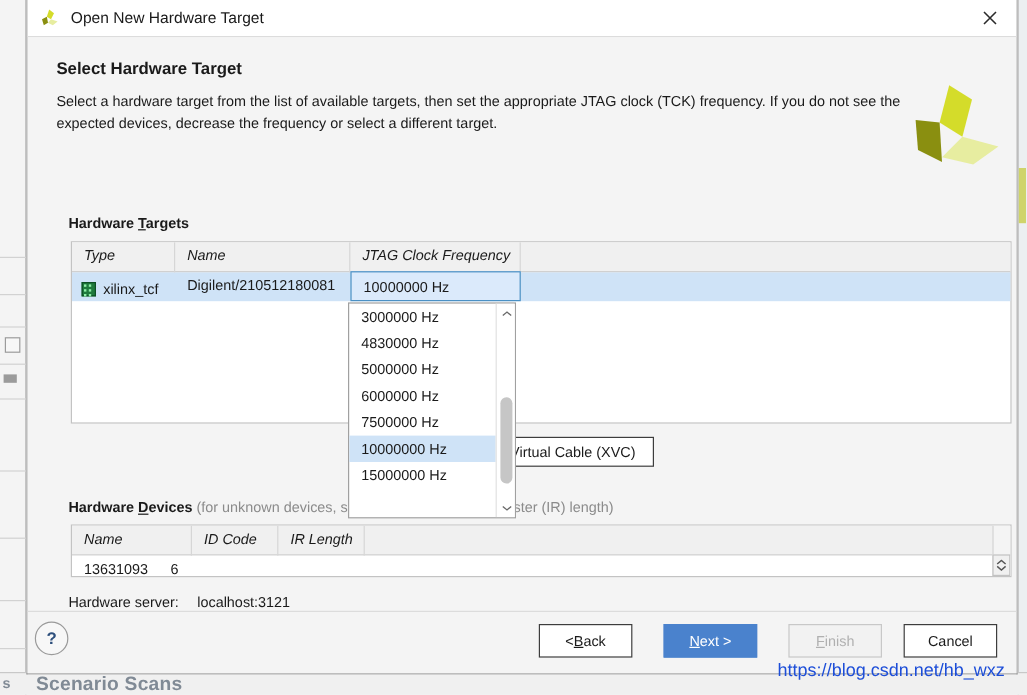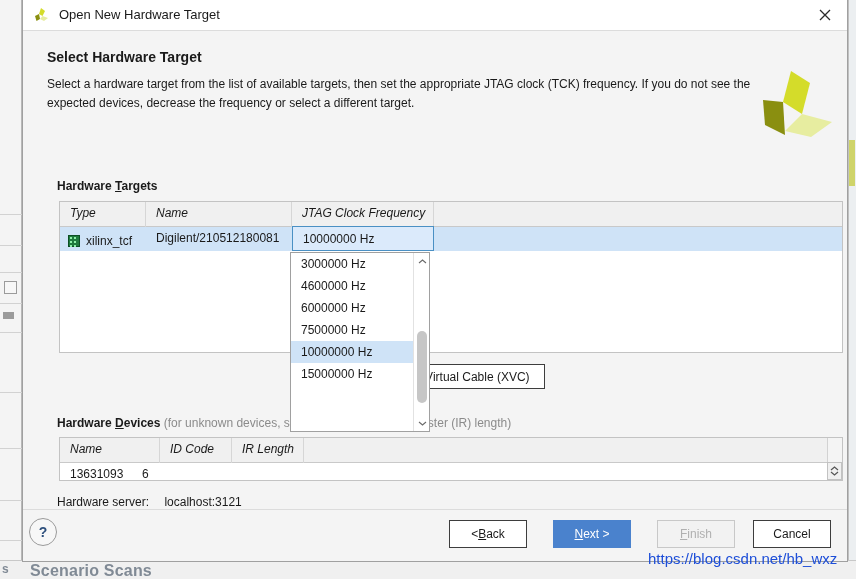--- a/index.html
+++ b/index.html
@@ -363,21 +363,22 @@
     </div>
 
     <div id="hw-server">
       <span>Hardware server:</span>
       <span class="val">localhost:3121</span>
     </div>
 
     <div id="dropdown">
       <div id="dd-list">
         <div class="dd-item">3000000 Hz</div>
-        <div class="dd-item">4600000 Hz</div>
+        <div class="dd-item">4830000 Hz</div>
+        <div class="dd-item">5000000 Hz</div>
         <div class="dd-item">6000000 Hz</div>
         <div class="dd-item">7500000 Hz</div>
         <div class="dd-item sel">10000000 Hz</div>
         <div class="dd-item">15000000 Hz</div>
       </div>
       <div id="dd-scrollbar">
         <div class="dd-arrow" id="dd-arrow-up">
           <svg width="9" height="5" viewBox="0 0 9 5">
               <path d="M1,4 L4.5,1 L8,4" stroke="#6a6a6a" fill="none" stroke-width="1.1"></path>
             </svg>

